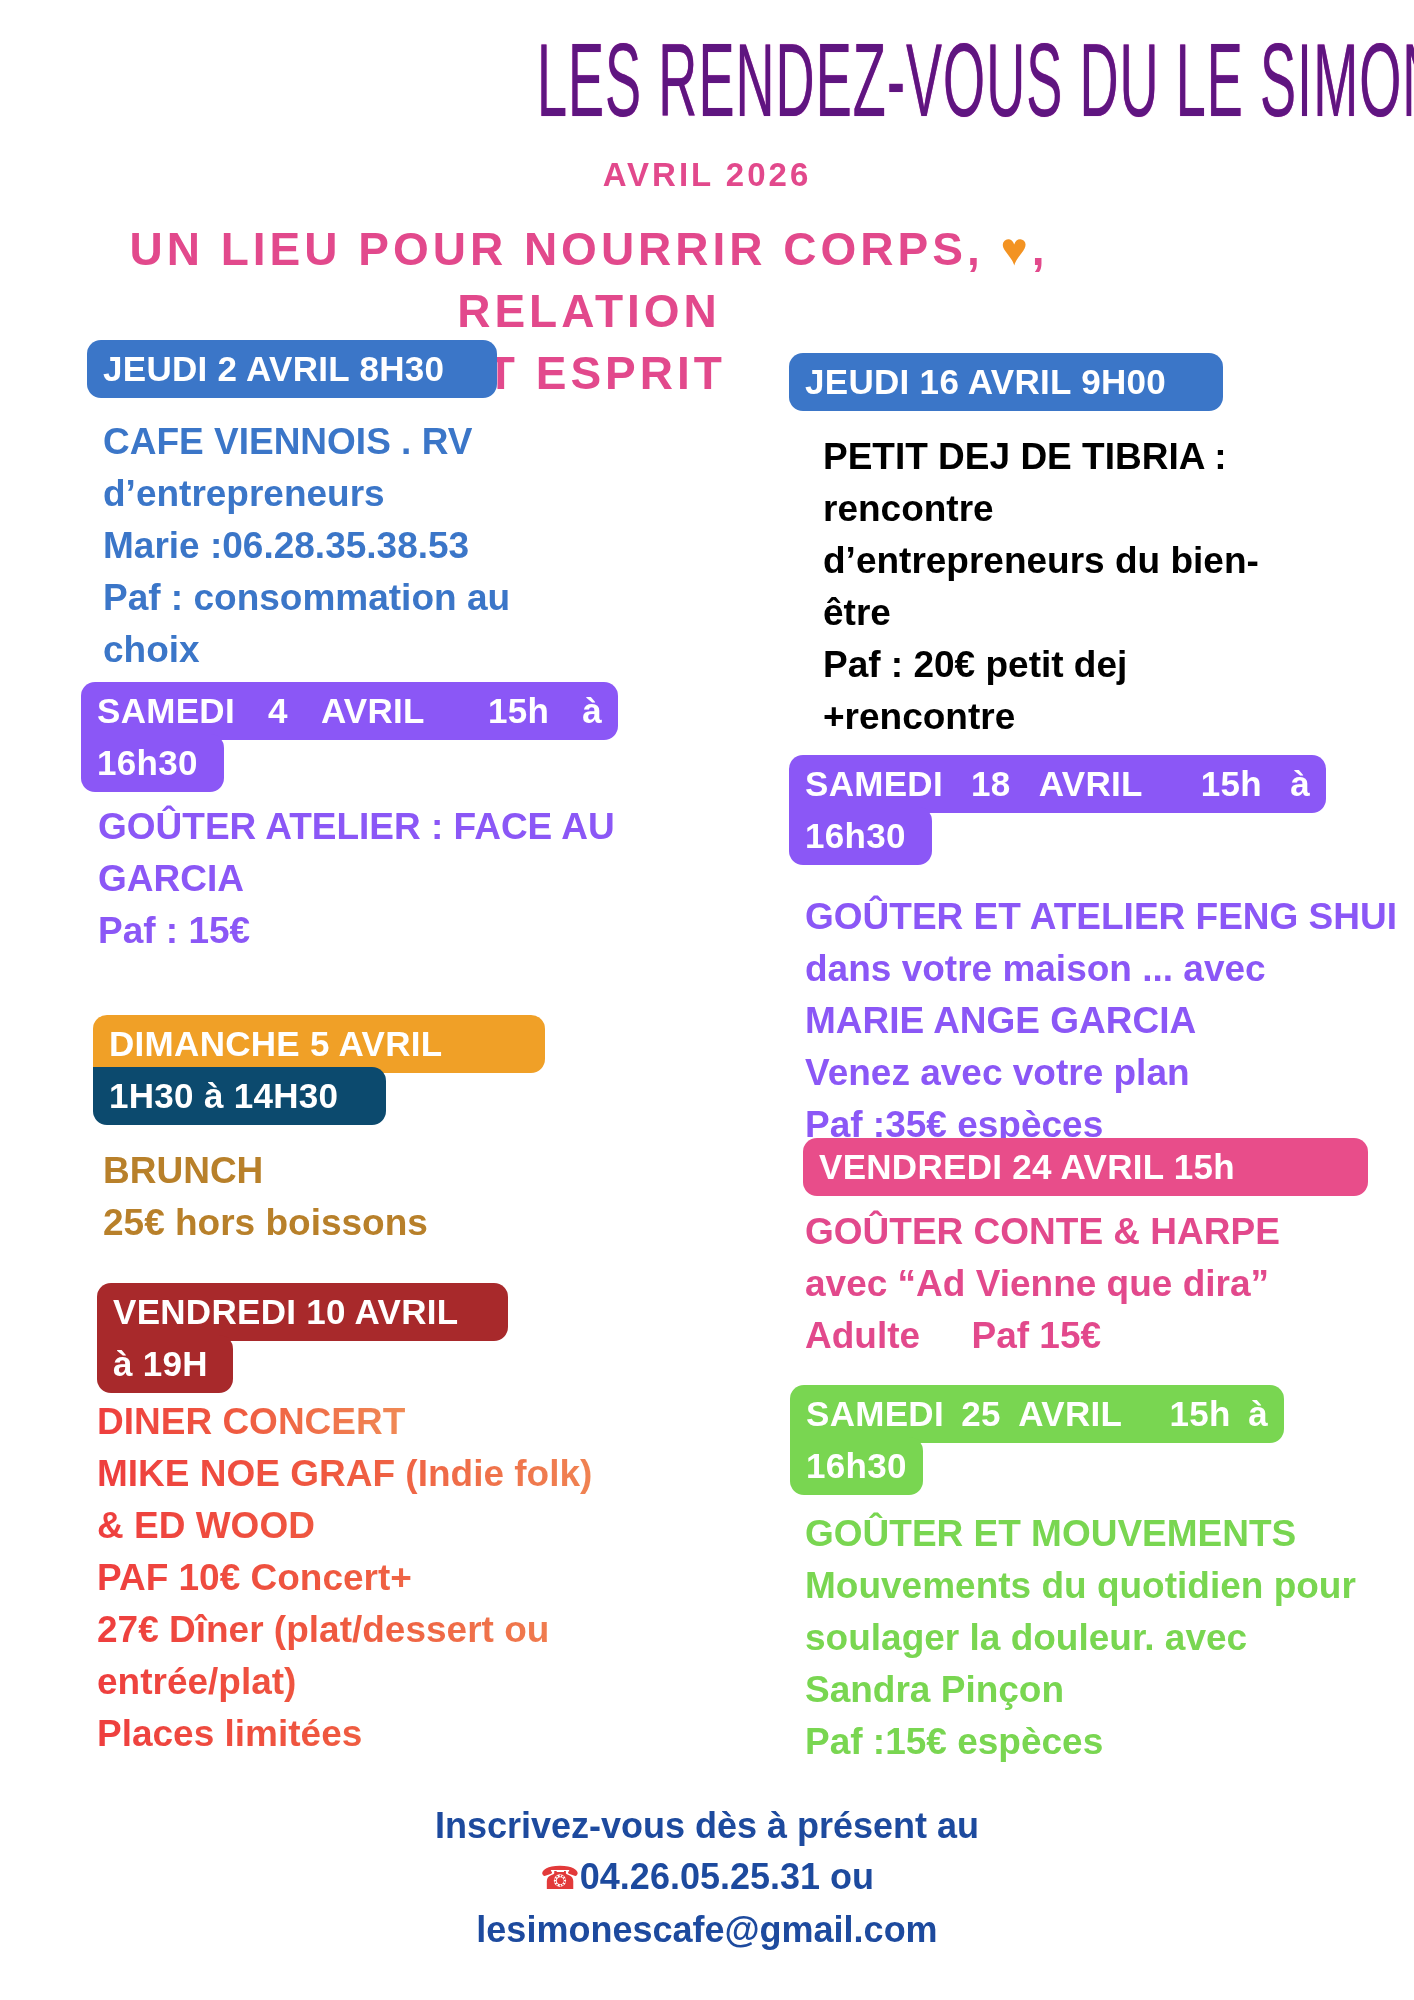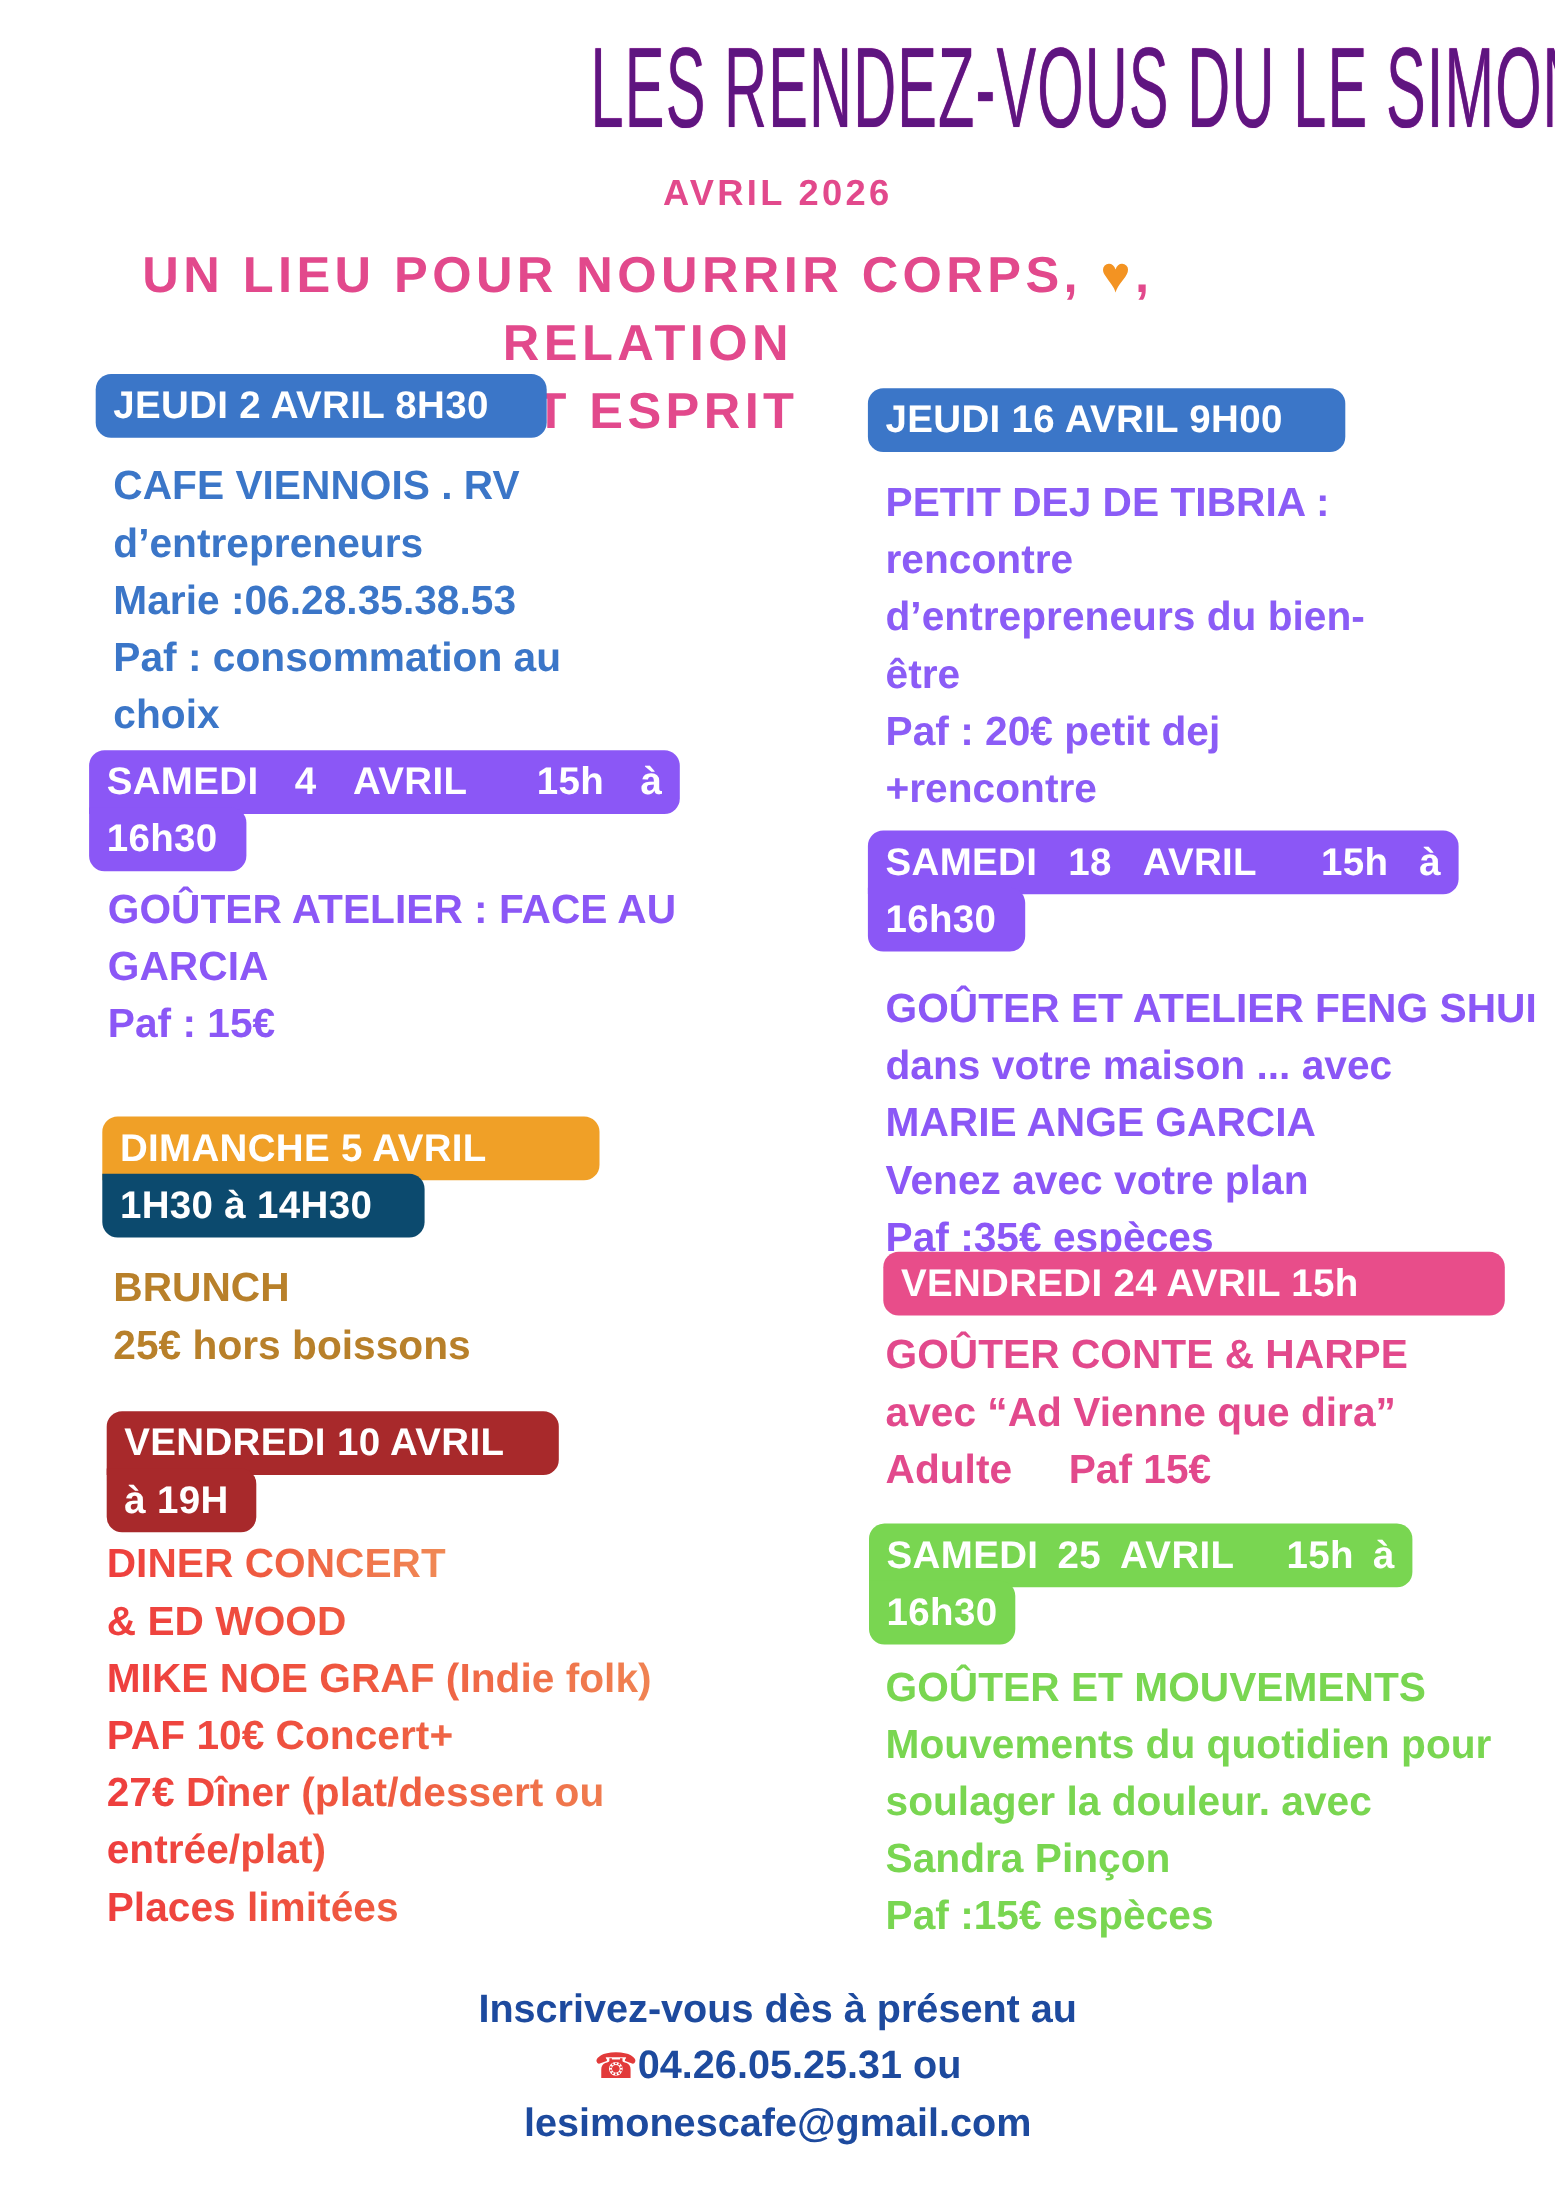--- a/index.html
+++ b/index.html
@@ -92,32 +92,32 @@
   <div>BRUNCH</div>
   <div>25€ hors boissons</div>
 </div>
 
 <div class="badge two" style="left:97px; top:1283px;">
   <div class="row1" style="width:411px; background:#a8292b;">VENDREDI 10 AVRIL</div>
   <div class="row2" style="width:136px; background:#a8292b;">à 19H</div>
 </div>
 <div class="body-text" style="left:97px; top:1396px;">
   <div class="grad" style="display:inline-block">DINER CONCERT</div>
+  <div class="grad" style="display:block; width:540px">MIKE NOE GRAF (Indie folk)</div>
   <div class="grad" style="display:block; width:540px">&amp; ED WOOD</div>
-  <div class="grad" style="display:block; width:540px">MIKE NOE GRAF (Indie folk)</div>
   <div class="grad" style="display:block; width:540px">PAF 10€ Concert+</div>
   <div class="grad" style="display:block; width:540px">27€ Dîner (plat/dessert ou</div>
   <div class="grad" style="display:block; width:540px">entrée/plat)</div>
   <div class="grad" style="display:block; width:540px">Places limitées</div>
 </div>
 
 <div class="badge" style="left:789px; top:353px;">
   <div class="row1 single" style="width:434px; background:#3b76c8;">JEUDI 16 AVRIL 9H00</div>
 </div>
-<div class="body-text" style="left:805px; top:431px; color:#8b5cf6;">
+<div class="body-text" style="left:823px; top:431px; color:#000000;">
   <div>PETIT DEJ DE TIBRIA :</div>
   <div>rencontre</div>
   <div>d’entrepreneurs du bien-</div>
   <div>être</div>
   <div>Paf : 20€ petit dej</div>
   <div>+rencontre</div>
 </div>
 
 <div class="badge two" style="left:789px; top:755px;">
   <div class="row1 spread" style="width:537px; background:#8b57f6;">

